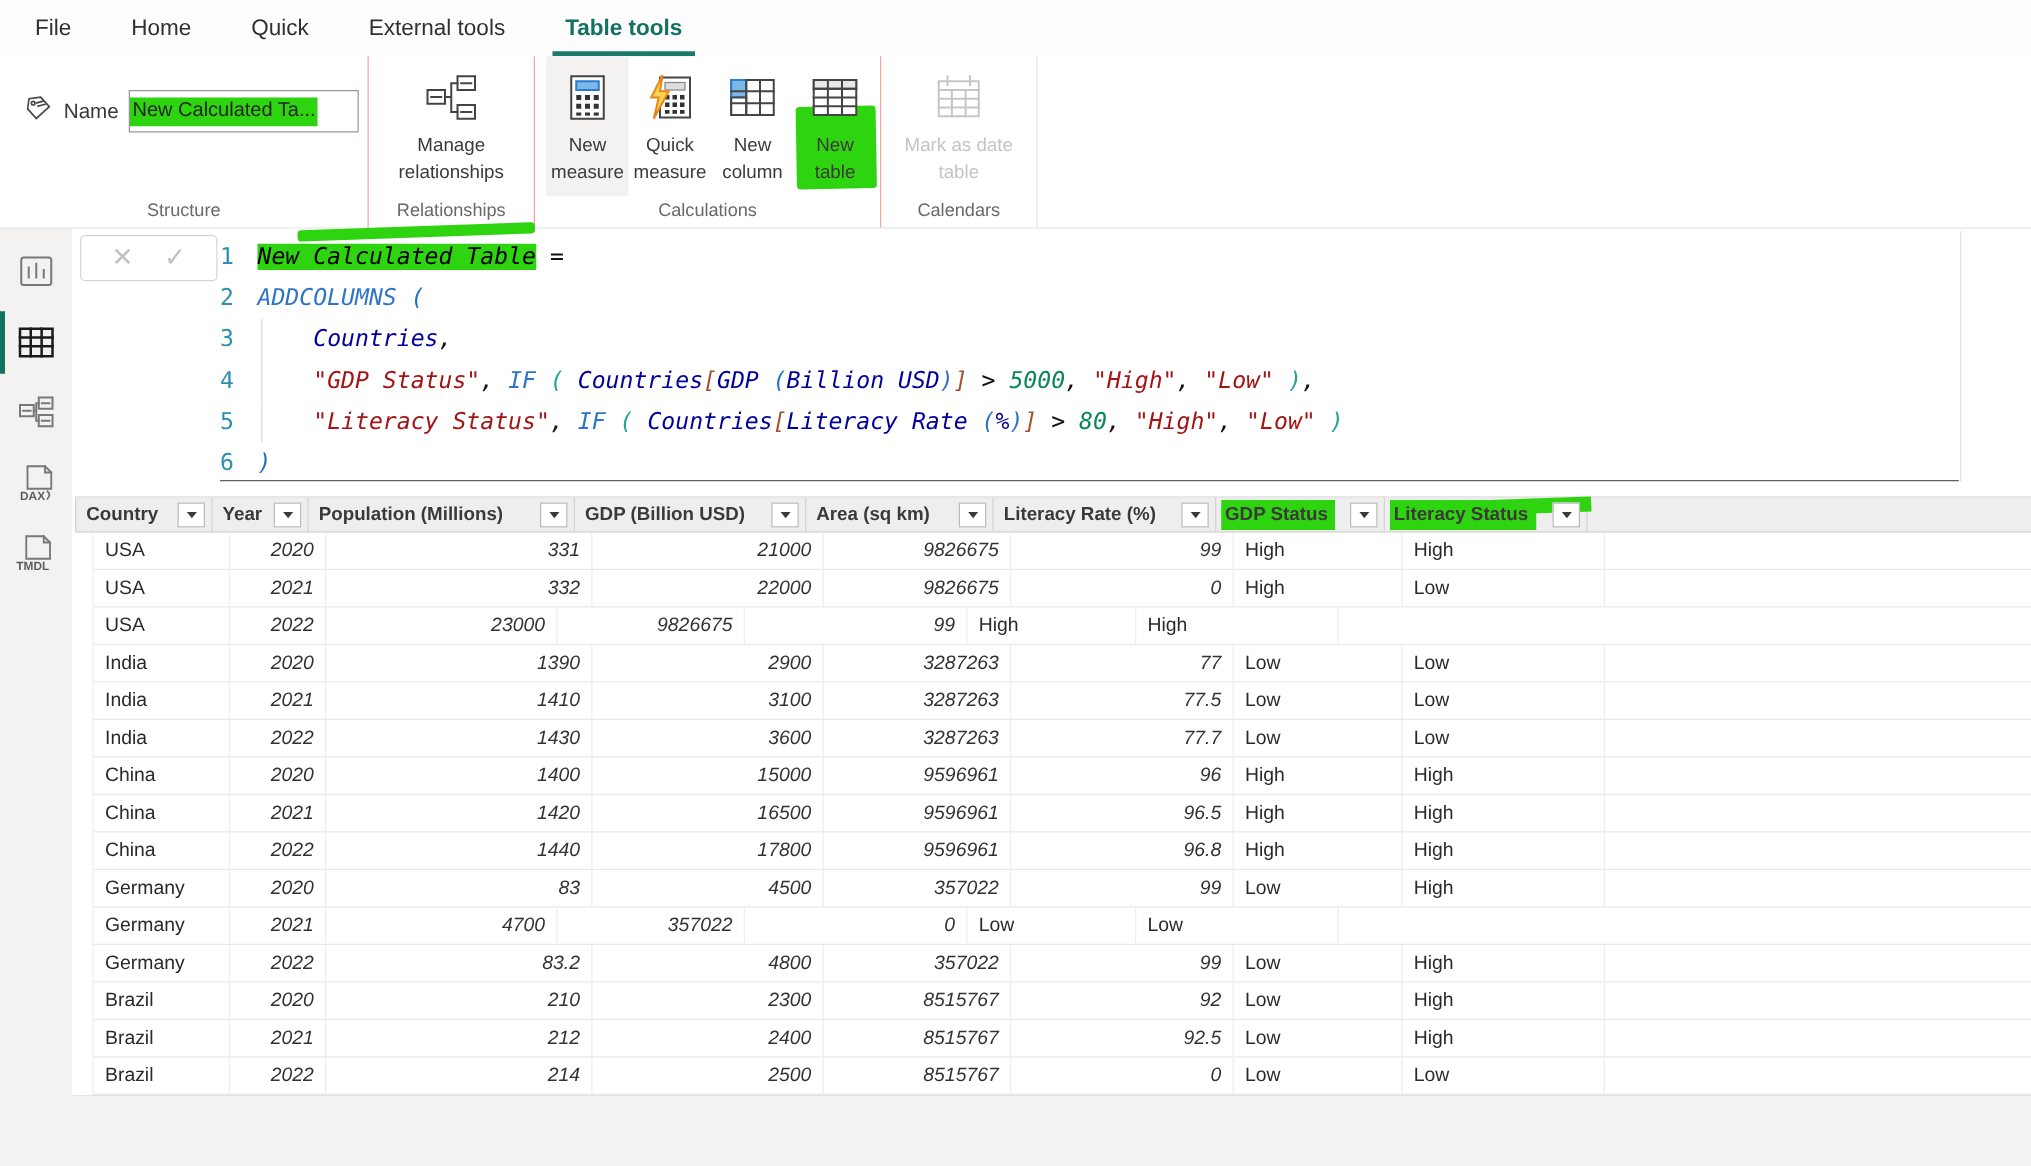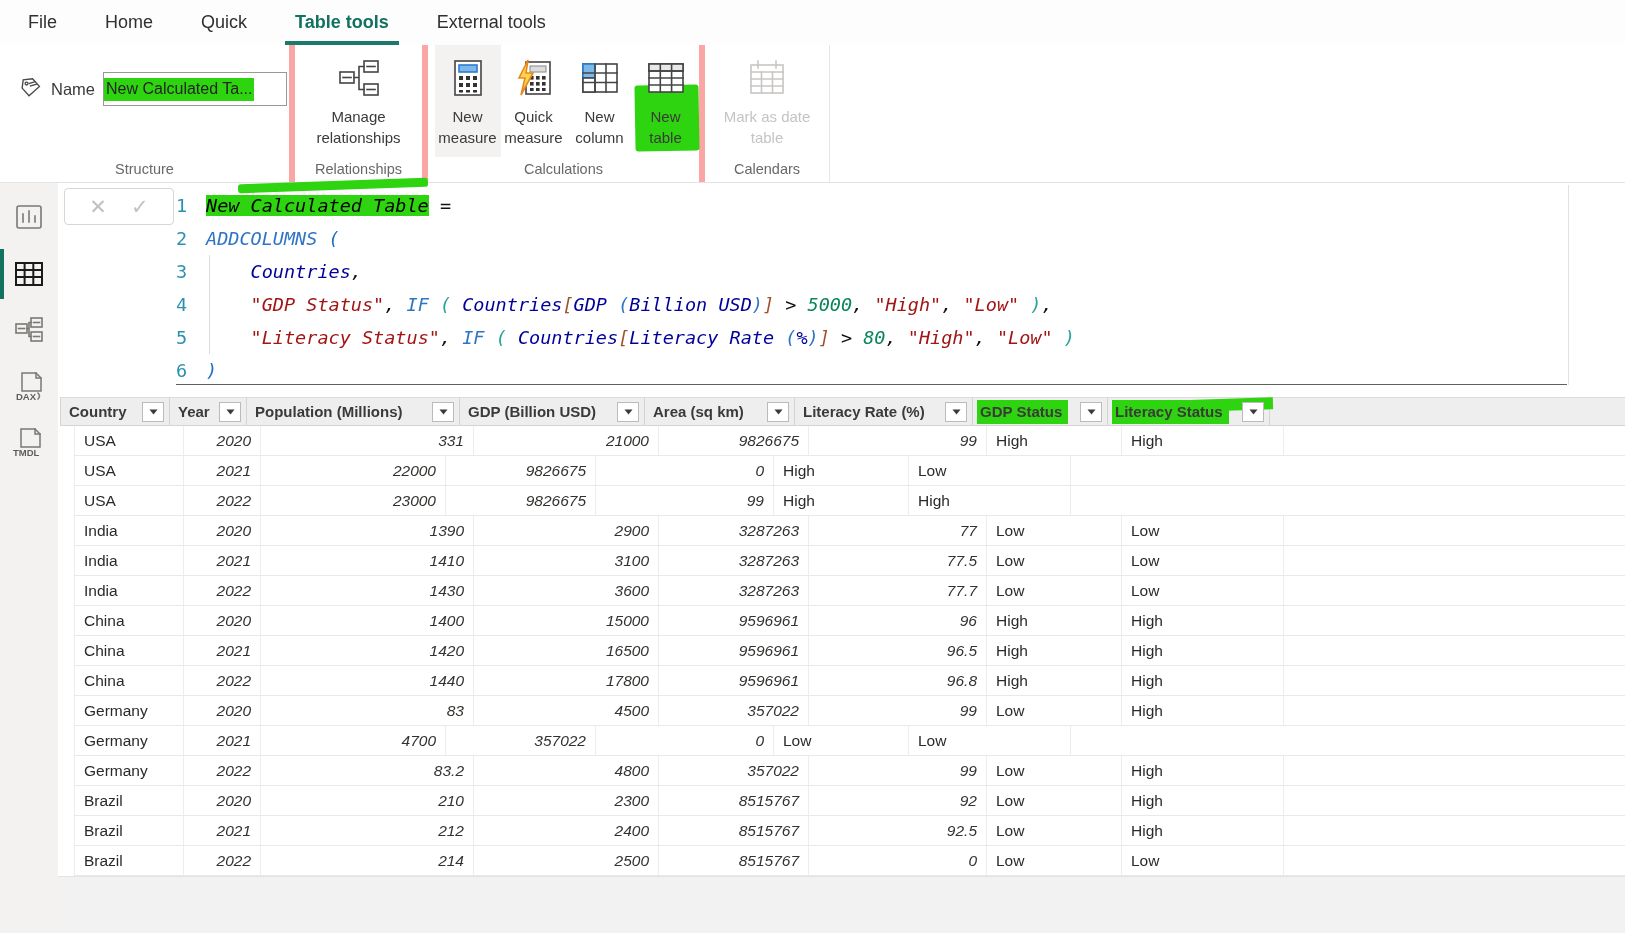--- a/index.html
+++ b/index.html
@@ -7,21 +7,21 @@
     font-family:"Liberation Sans", sans-serif; color:#252423; }
 
   
   .tabbar { height:45px; display:flex; align-items:center; background:#fdfdfd; padding-left:4px; }
   .tab { padding:0 24px; font-size:18px; color:#31302f; height:45px; line-height:45px; position:relative; cursor:pointer; }
   .tab.active { color:#12715f; font-weight:bold; }
   .tab.active::after { content:""; position:absolute; left:14px; right:14px; bottom:0; height:4px; background:#1b7a6b; }
 
   
   .ribbon { height:138px; background:#fff; border-bottom:1px solid #e3e3e3; display:flex; position:relative; }
-  .rgroup { position:relative; border-right:6px solid #fca5a5; height:100%; }
+  .rgroup { position:relative; border-right:1px solid #fca5a5; height:100%; }
   .rgroup-label { position:absolute; bottom:5px; left:0; right:0; text-align:center; font-size:14.5px; color:#6a6867; }
 
   .g-structure { width:295px; }
   .name-row { display:flex; align-items:center; margin:27px 0 0 18px; }
   .name-label { font-size:16.5px; color:#3b3a39; margin:0 8px; }
   .name-input { width:184px; height:34px; border:1px solid #9a9896; background:#fff; font-size:16px;
     display:flex; align-items:center; padding-left:4px; overflow:hidden; position:relative; }
   .name-input .hl { background:#2ed410; padding:2px 2px 3px 4px; margin-left:-6px; white-space:nowrap; }
 
   .g-rel { width:133px; }
@@ -87,22 +87,22 @@
 
   svg { stroke-linecap:square; }
 </style>
 </head>
 <body>
 
 <div class="tabbar">
   <div class="tab">File</div>
   <div class="tab">Home</div>
   <div class="tab">Quick</div>
+  <div class="tab">External tools</div>
   <div class="tab active">Table tools</div>
-  <div class="tab">External tools</div>
 </div>
 
 <div class="ribbon">
 
   <div class="rgroup g-structure">
     <div class="name-row">
       <span>
         <svg width="25" height="25" viewBox="0 0 24 24" fill="none" stroke="#4a4a4a" stroke-width="1.3">
           <path d="M13.5 3.5 L20.5 10.5 L11 20 L4 13 L4.6 5.1 Z" transform="rotate(3 12 12)"></path>
           <circle cx="8.2" cy="8.2" r="1.4"></circle>
@@ -371,20 +371,21 @@
             <div class="gcell num" style="width: 213px;">331</div>
             <div class="gcell num" style="width: 185px;">21000</div>
             <div class="gcell num" style="width: 150px;">9826675</div>
             <div class="gcell num" style="width: 178px;">99</div>
             <div class="gcell" style="width: 135px;">High</div>
             <div class="gcell" style="width: 162px;">High</div>
           </div>
           <div class="grow">
             <div class="gcell" style="width: 110px;">USA</div>
             <div class="gcell num" style="width: 77px;">2021</div>
+            <div class="gcell num" style="width: 213px;">332</div>
             <div class="gcell num" style="width: 185px;">22000</div>
             <div class="gcell num" style="width: 150px;">9826675</div>
             <div class="gcell num" style="width: 178px;">0</div>
             <div class="gcell" style="width: 135px;">High</div>
             <div class="gcell" style="width: 162px;">Low</div>
           </div>
           <div class="grow">
             <div class="gcell" style="width: 110px;">USA</div>
             <div class="gcell num" style="width: 77px;">2022</div>
             <div class="gcell num" style="width: 185px;">23000</div>

